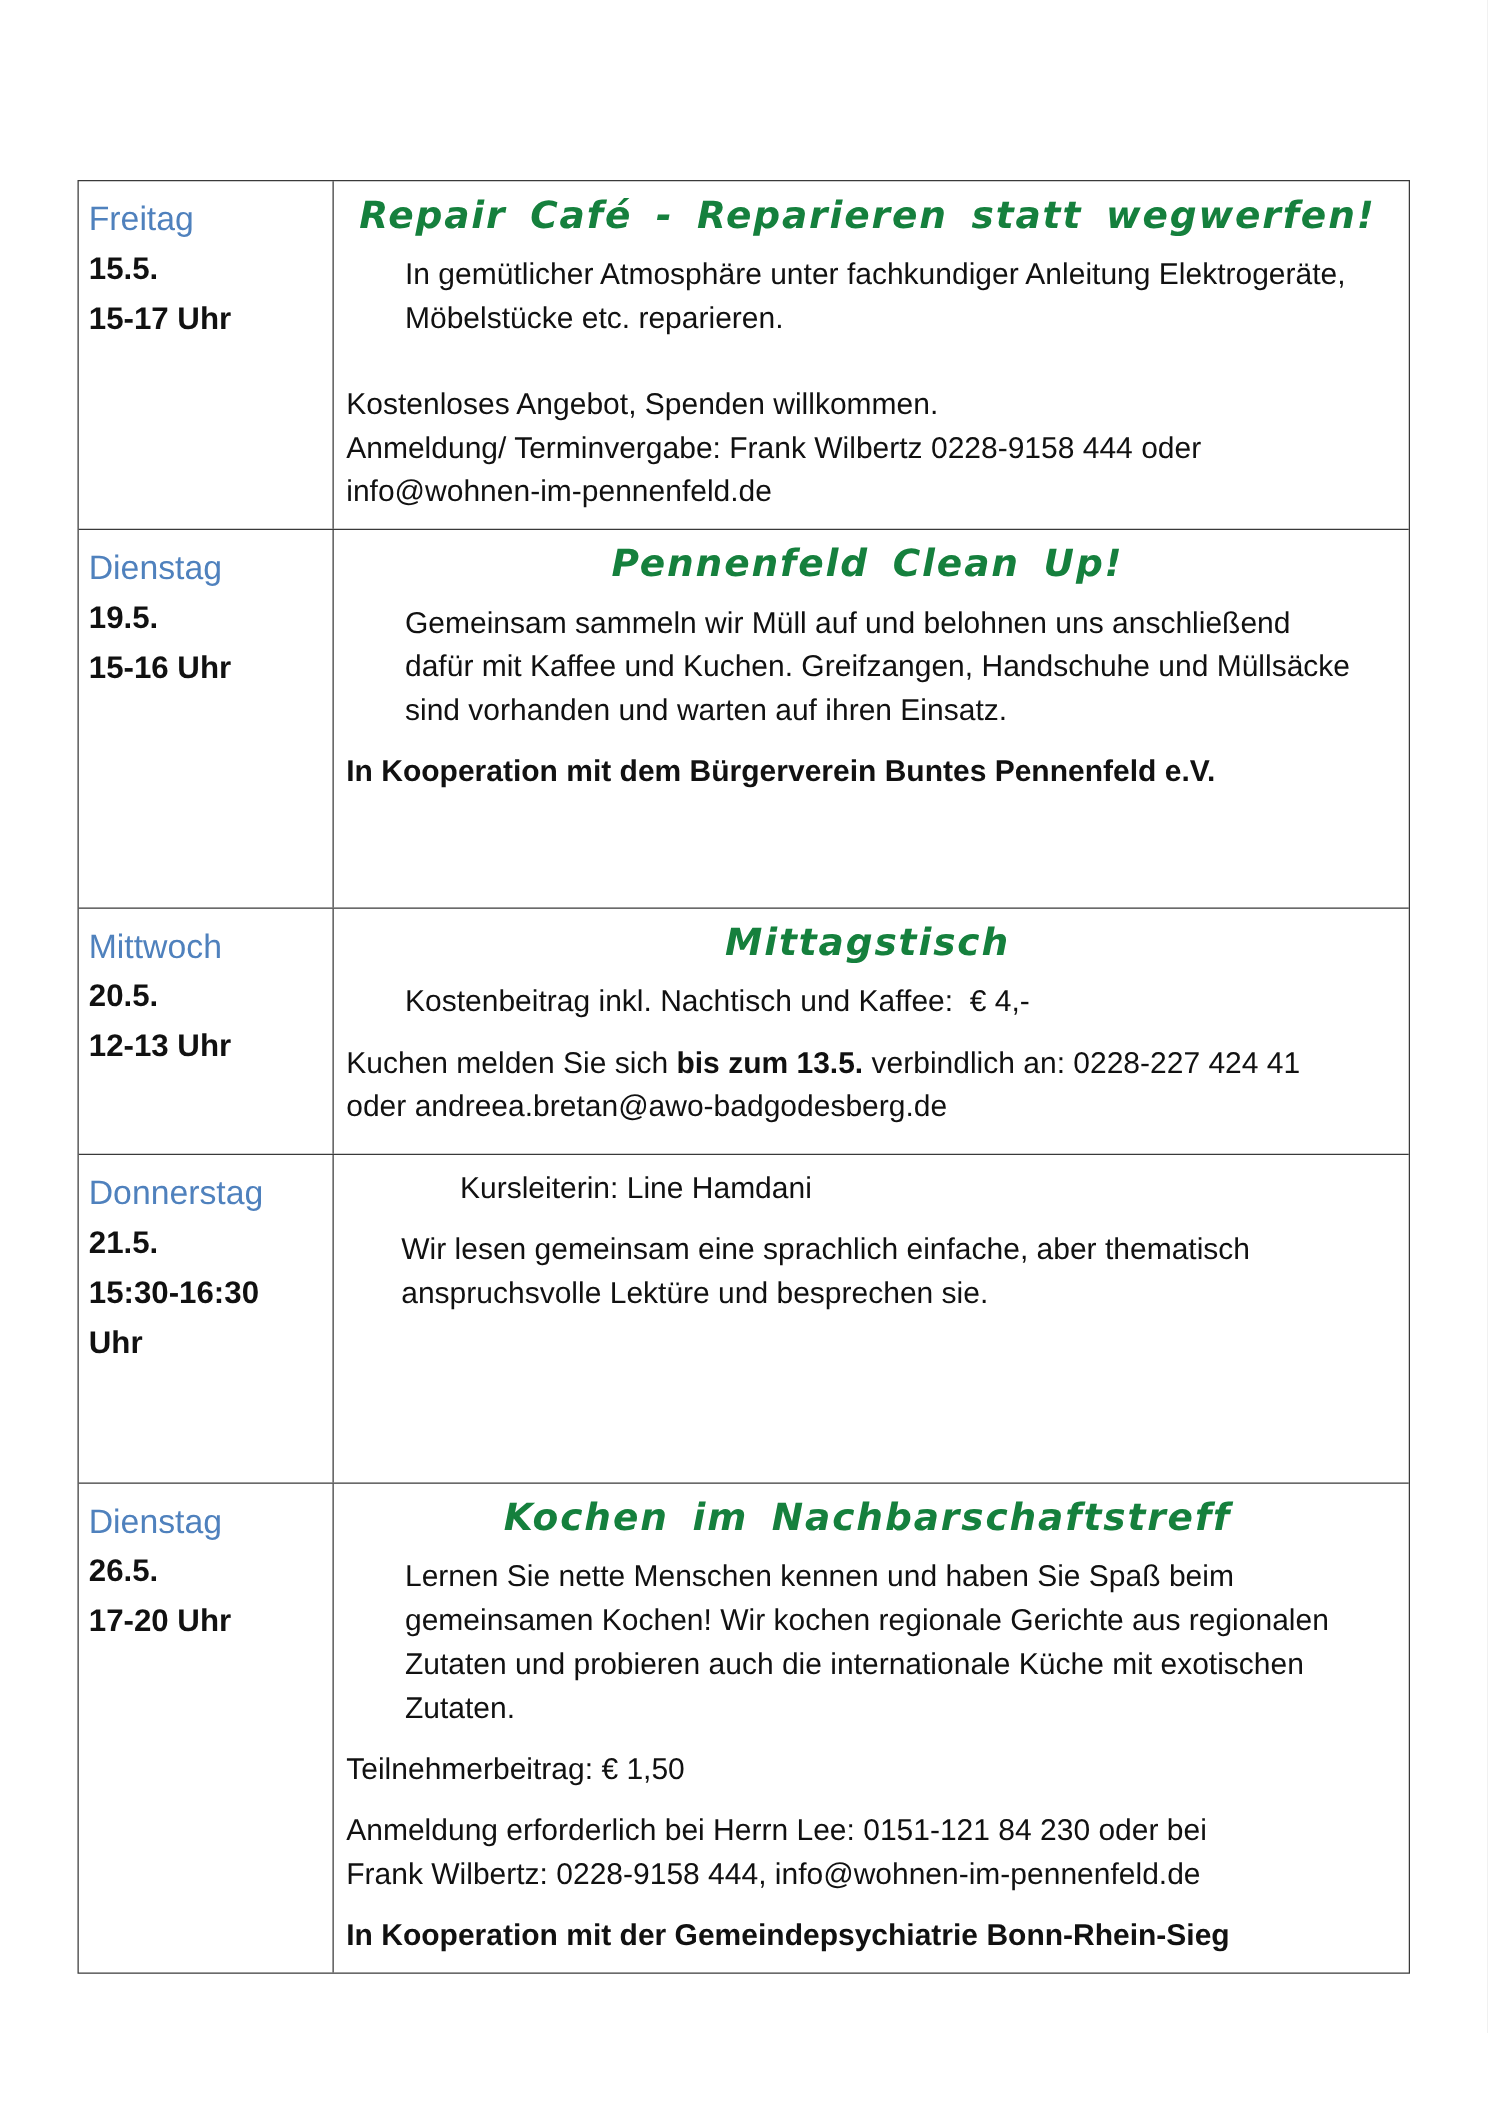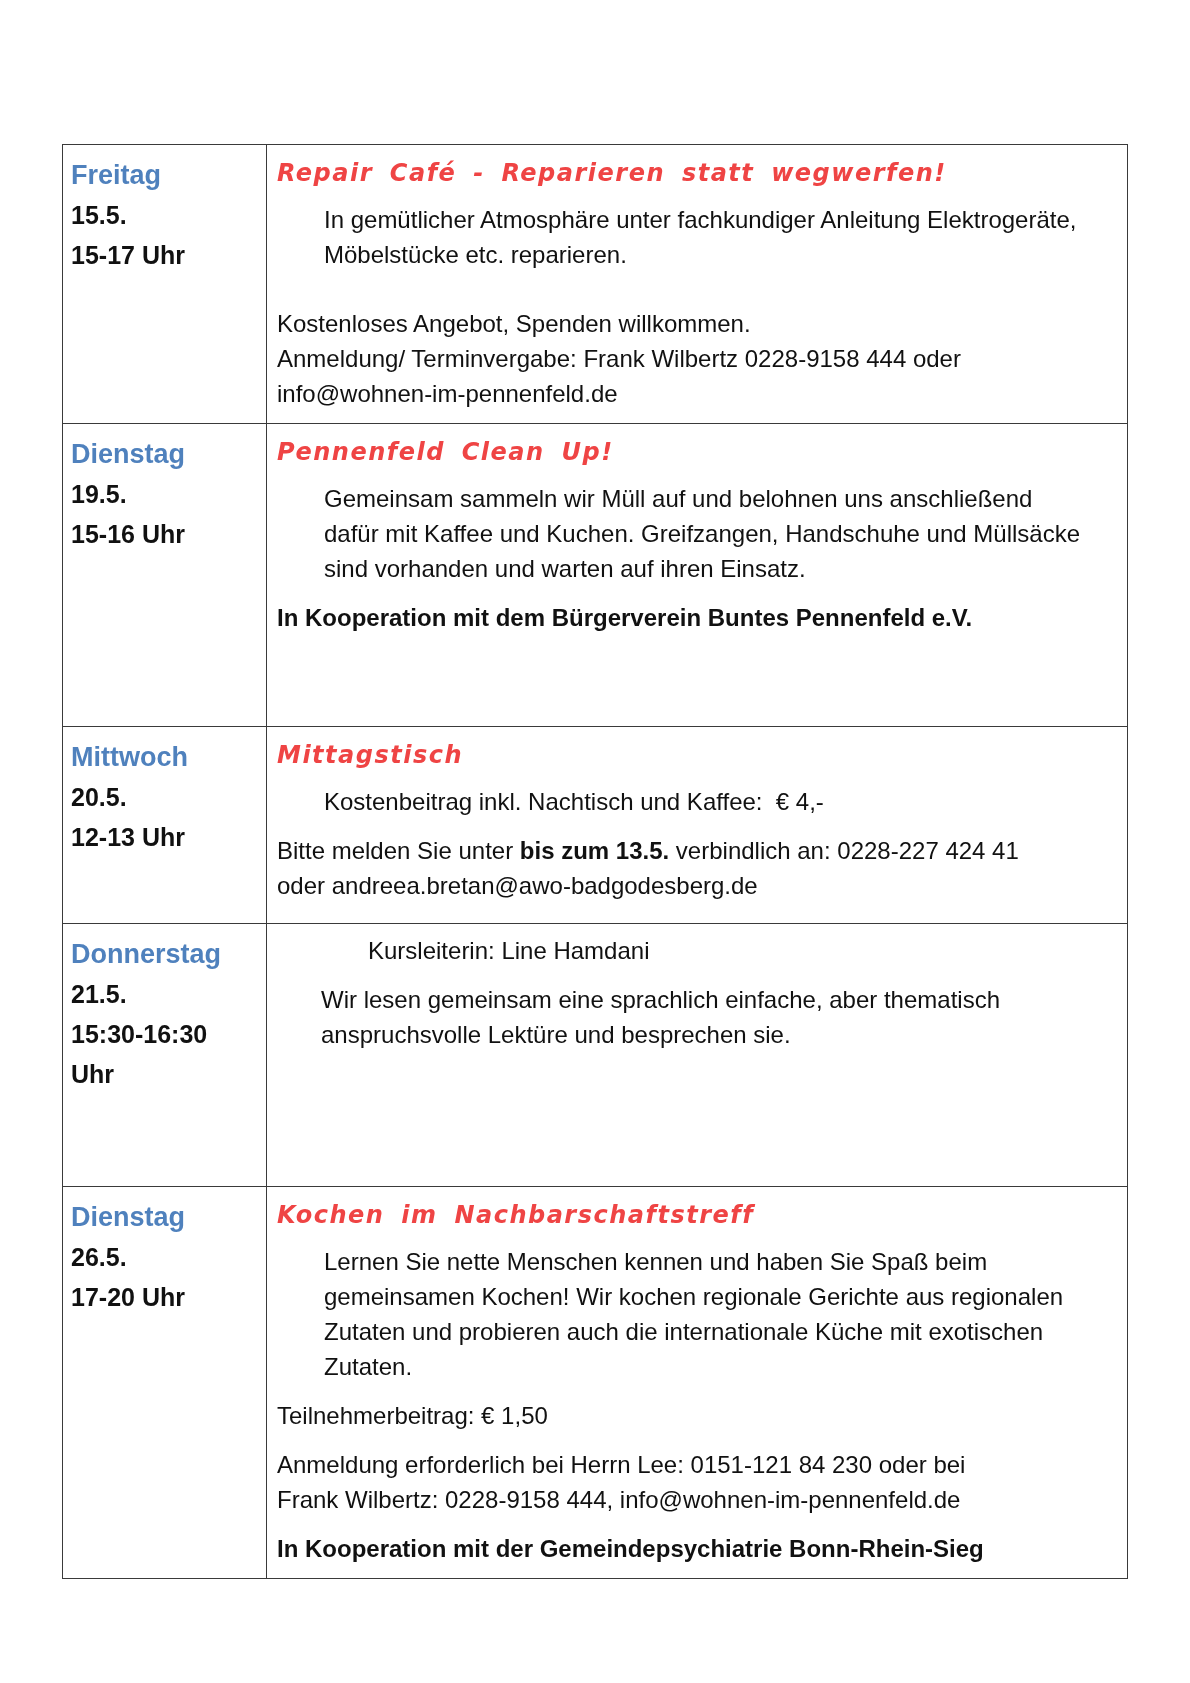--- a/index.html
+++ b/index.html
@@ -37,42 +37,43 @@
     padding:10px 8px 8px 8px;
     box-sizing:border-box;
   }
   .cell-right {
     padding:5px 16px 12px 10px;
     box-sizing:border-box;
   }
   .day {
     display:block;
     color:#4f81bd;
-    font-weight:700;
+    font-weight:400;
     font-size:27px;
     line-height:40px;
   }
   .date, .time {
     display:block;
     font-weight:700;
     font-size:25px;
     line-height:40px;
     color:#111111;
     white-space:pre-line;
   }
   .event-title {
     margin:0 0 6px 0;
     font-family:"DejaVu Sans", sans-serif;
     font-style:italic;
     font-weight:700;
-    font-size:24px;
+    font-size:30px;
     line-height:46px;
     letter-spacing:1.5px;
     word-spacing:7px;
-    color:#ef4444;
+    color:#15803d;
+    text-align:center;
   }
   .para {
     margin:14px 0 0 0;
     font-size:24px;
     line-height:35px;
     color:#111111;
   }
   .para:first-of-type { margin-top:4px;margin-left:47px; }
   .lines { white-space:pre-line; }
   .gap-xl { margin-top:34px; }
@@ -118,21 +119,21 @@
 
     <div class="event-row row-3">
       <div class="cell-left">
         <span class="day">Mittwoch</span>
         <span class="date">20.5.</span>
         <span class="time">12-13 Uhr</span>
       </div>
       <div class="cell-right">
         <h2 class="event-title">Mittagstisch</h2>
         <p class="para lines">Kostenbeitrag inkl. Nachtisch und Kaffee: &nbsp;€ 4,-</p>
-        <p class="para"><span>Bitte melden Sie unter </span><strong>bis zum 13.5.</strong><span> verbindlich an: 0228-227 424 41</span><br><span>oder andreea.bretan@awo-badgodesberg.de</span></p>
+        <p class="para"><span>Kuchen melden Sie sich </span><strong>bis zum 13.5.</strong><span> verbindlich an: 0228-227 424 41</span><br><span>oder andreea.bretan@awo-badgodesberg.de</span></p>
       </div>
     </div>
 
     <div class="event-row row-4">
       <div class="cell-left">
         <span class="day">Donnerstag</span>
         <span class="date">21.5.</span>
         <span class="time">15:30-16:30
 Uhr</span>
       </div>

